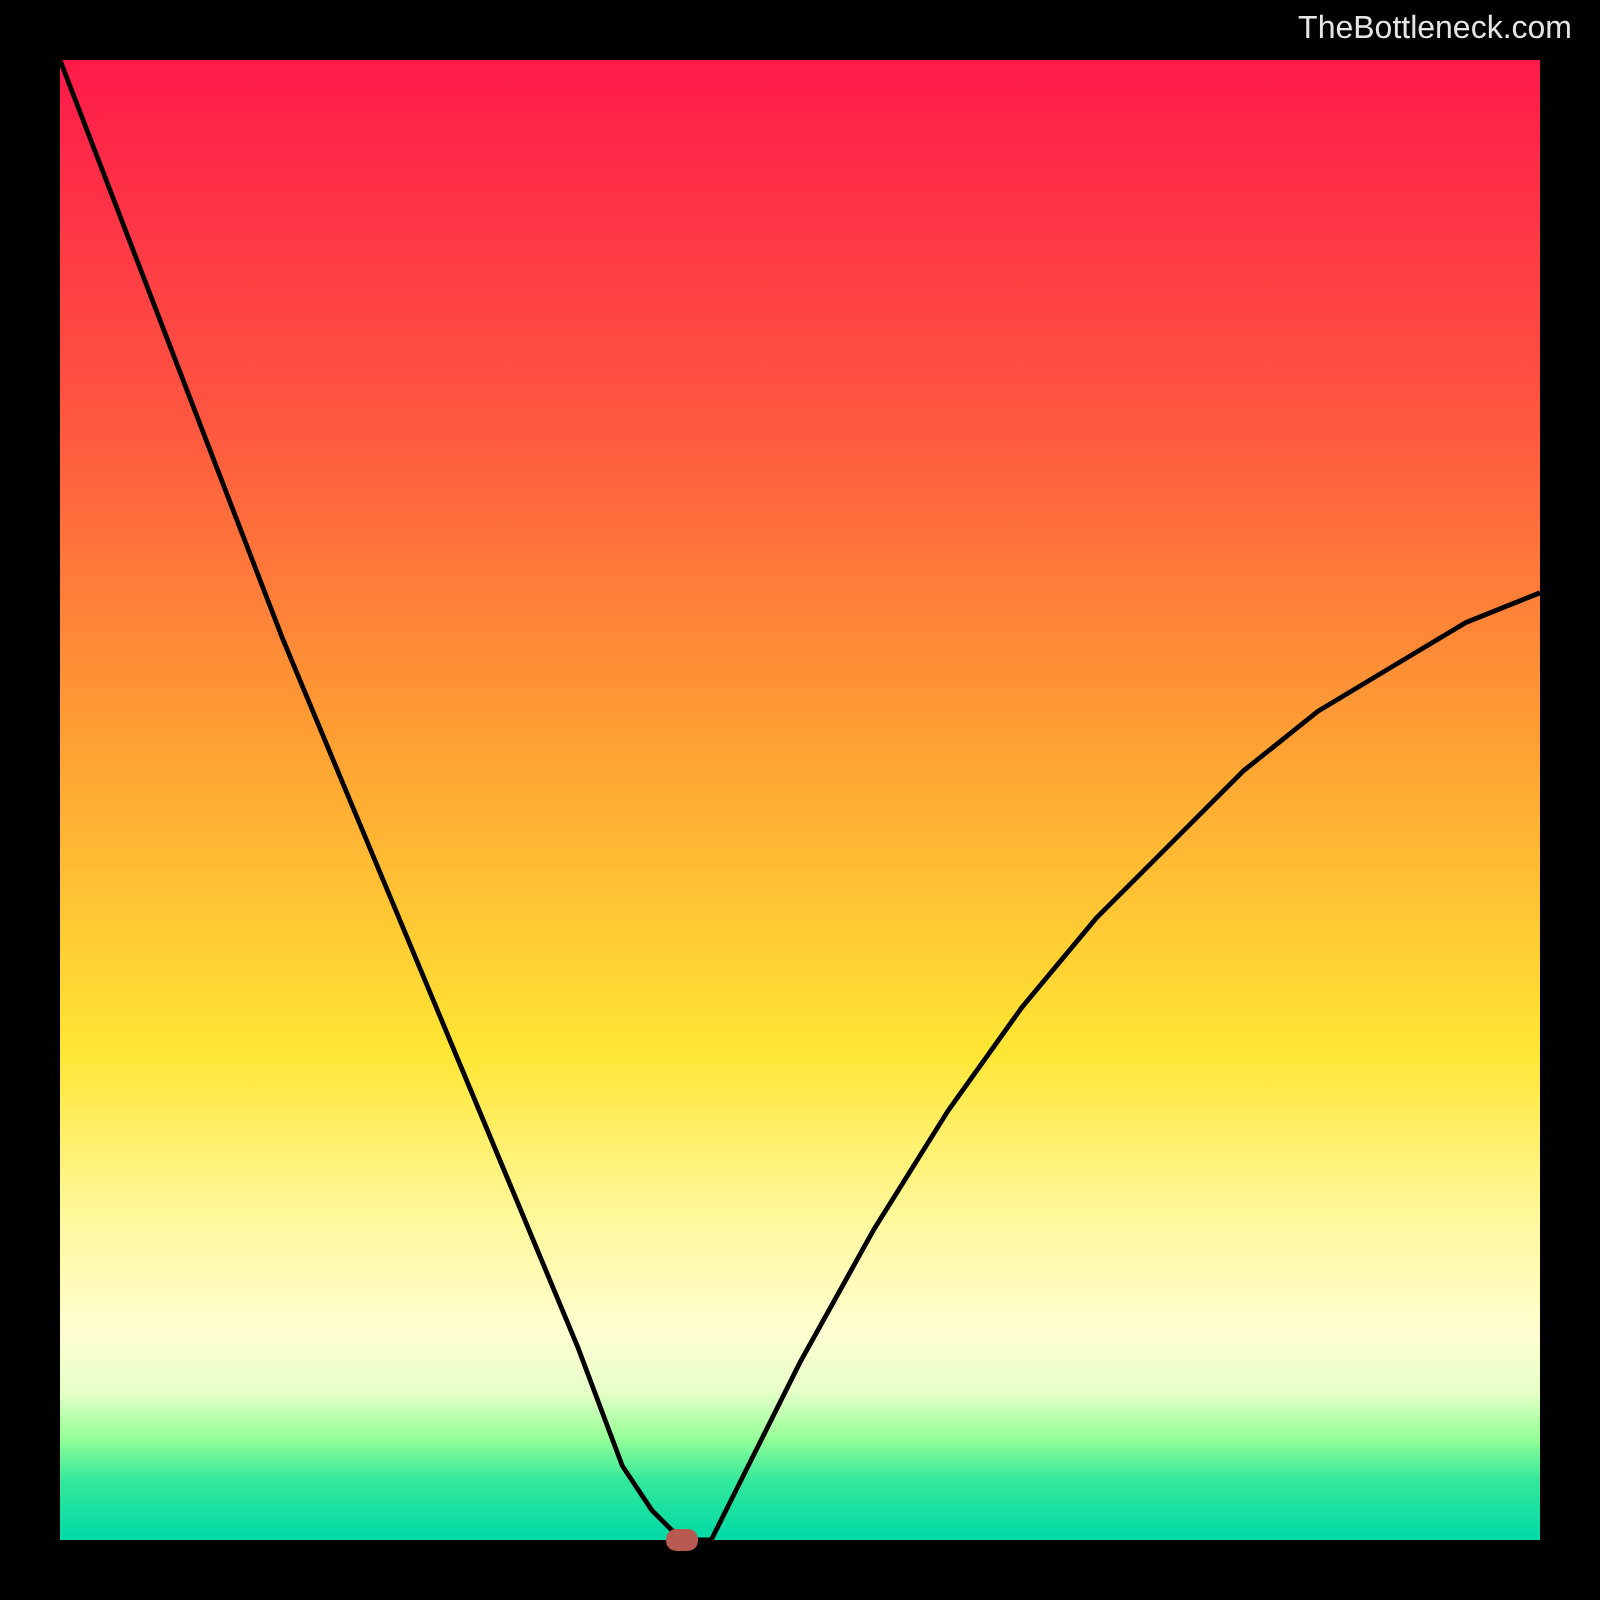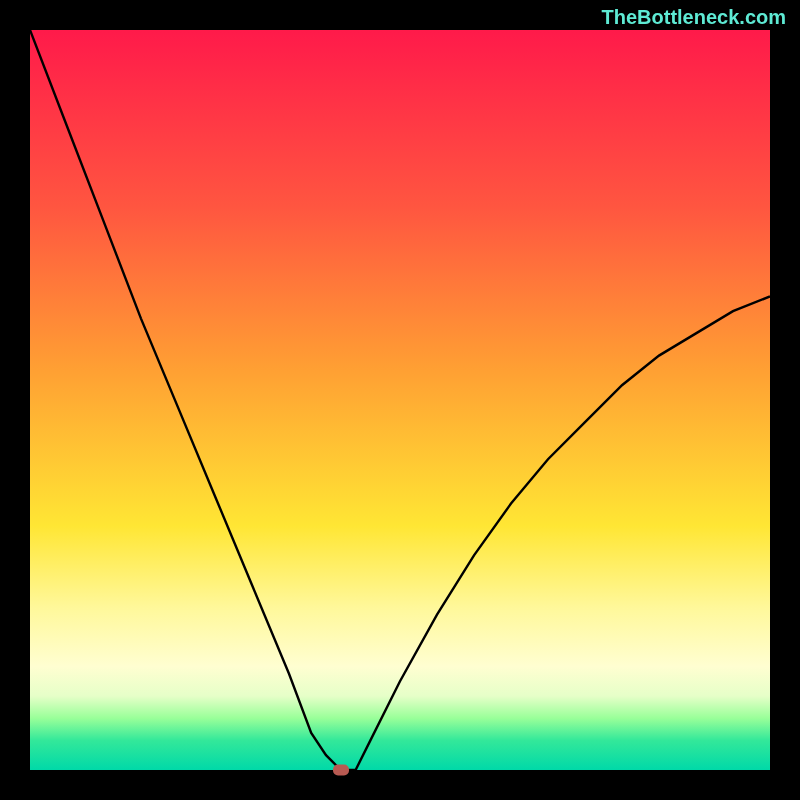--- a/index.html
+++ b/index.html
@@ -8,23 +8,23 @@
     width: 800px;
     height: 800px;
     background: #000;
     position: relative;
     font-family: Arial, Helvetica, sans-serif;
   }
   .watermark {
     position: absolute;
     top: 6px;
     right: 14px;
-    color: #5eead4;
-    font-size: 20px;
-    font-weight: 700;
+    color: #e5e5e5;
+    font-size: 16px;
+    font-weight: 400;
     z-index: 5;
   }
   .plot-area {
     position: absolute;
     top: 30px;
     left: 30px;
     width: 740px;
     height: 740px;
     background: linear-gradient(to bottom,
       #ff1a4a 0%,

